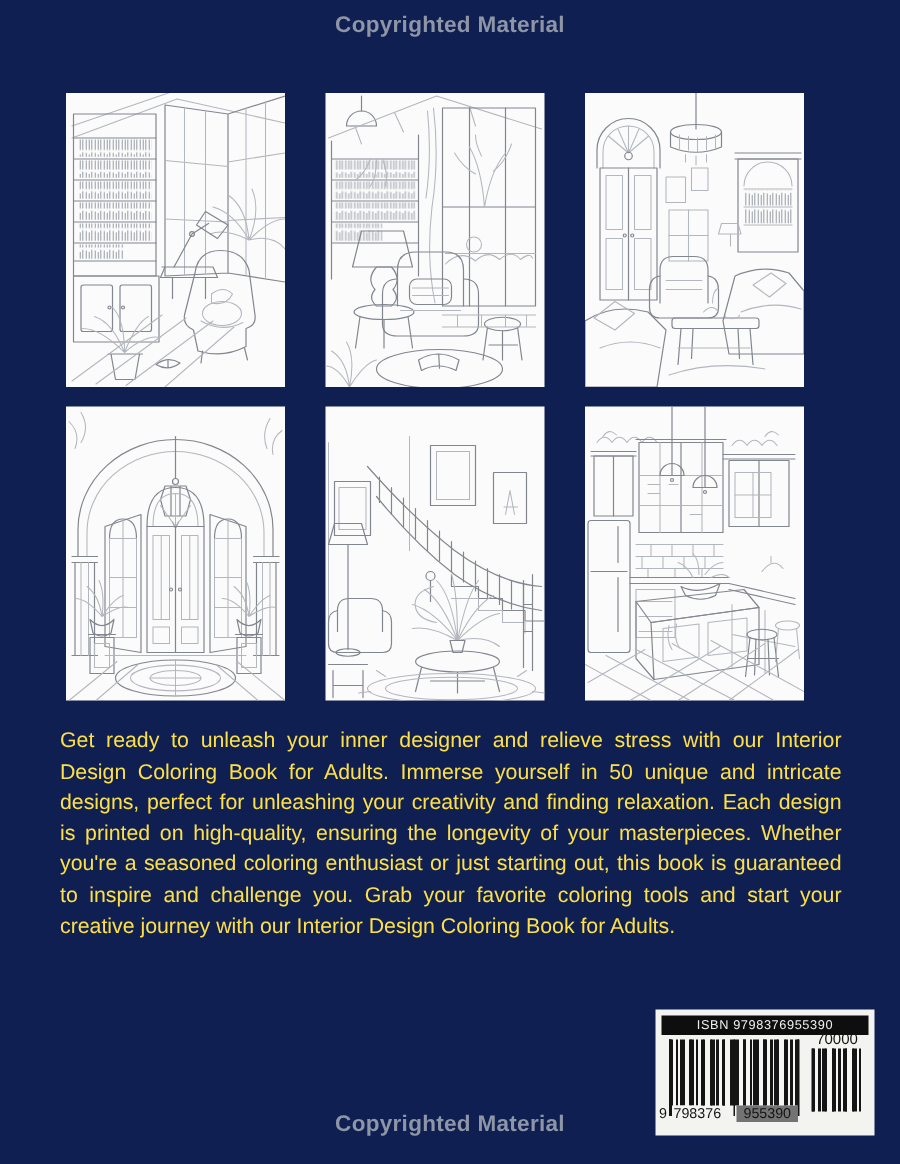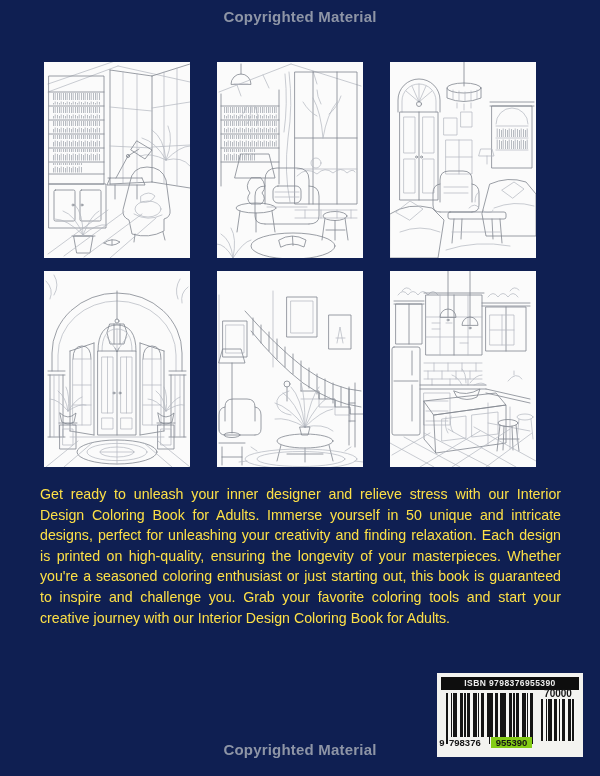--- a/index.html
+++ b/index.html
@@ -12,34 +12,34 @@
   .banner.bottom{top:741px;}
   .thumb{position:absolute;width:146px;height:196px;background:#fbfbfb;}
   .thumb svg{width:100%;height:100%;display:block;}
   .art{fill:none;stroke:#82868f;stroke-width:.8;stroke-linecap:round;stroke-linejoin:round;}
   .art .l{stroke:#b2b6be;stroke-width:.7;}
   .r1{top:62px;} .r2{top:271px;}
   .c1{left:44px;} .c2{left:217px;} .c3{left:390px;}
   .desc{position:absolute;left:40px;top:484px;width:521px;color:#fde047;
         font-size:14.2px;line-height:20.6px;text-align:justify;}
   .barcode-box{position:absolute;left:437px;top:673px;width:146px;height:84px;
-               background:#f3f3f0;font-weight:bold;}
+               background:#f3f3f0;}
   .isbn-strip{position:absolute;left:4px;top:4px;width:138px;height:12.5px;background:#0e0e0e;
               color:#eeeeee;font-size:8.5px;line-height:12.5px;text-align:center;letter-spacing:.4px;}
   .bars{position:absolute;
         background:
           repeating-linear-gradient(90deg,#151515 0 1.5px,transparent 1.5px 4.5px),
           repeating-linear-gradient(90deg,#151515 0 2.5px,#f6f6f3 2.5px 7px);}
   .bars-main{left:9px;top:20px;width:87px;height:44px;}
   .guard{position:absolute;width:1.6px;height:51px;top:20px;background:#151515;}
   .g1{left:9px;} .g2{left:51.5px;} .g3{left:94.5px;}
   .bc-digit{position:absolute;top:63.5px;color:#141414;font-size:9.5px;text-align:center;}
   .d-lead{left:1px;width:8px;}
   .d-g1{left:12px;width:17px;background:#f3f3f0;}
-  .d-g2{left:54px;width:41px;background:#84cc16;}
+  .d-g2{left:54px;width:41px;background:#737373;}
   .supp-label{position:absolute;left:102px;top:15px;width:38px;text-align:center;
               color:#141414;font-size:10px;}
   .bars-supp{left:104px;top:26px;width:34px;height:42px;}
 </style>
 </head>
 <body>
 
 <div class="sheet">
 
   <div class="banner top">Copyrighted Material</div>

